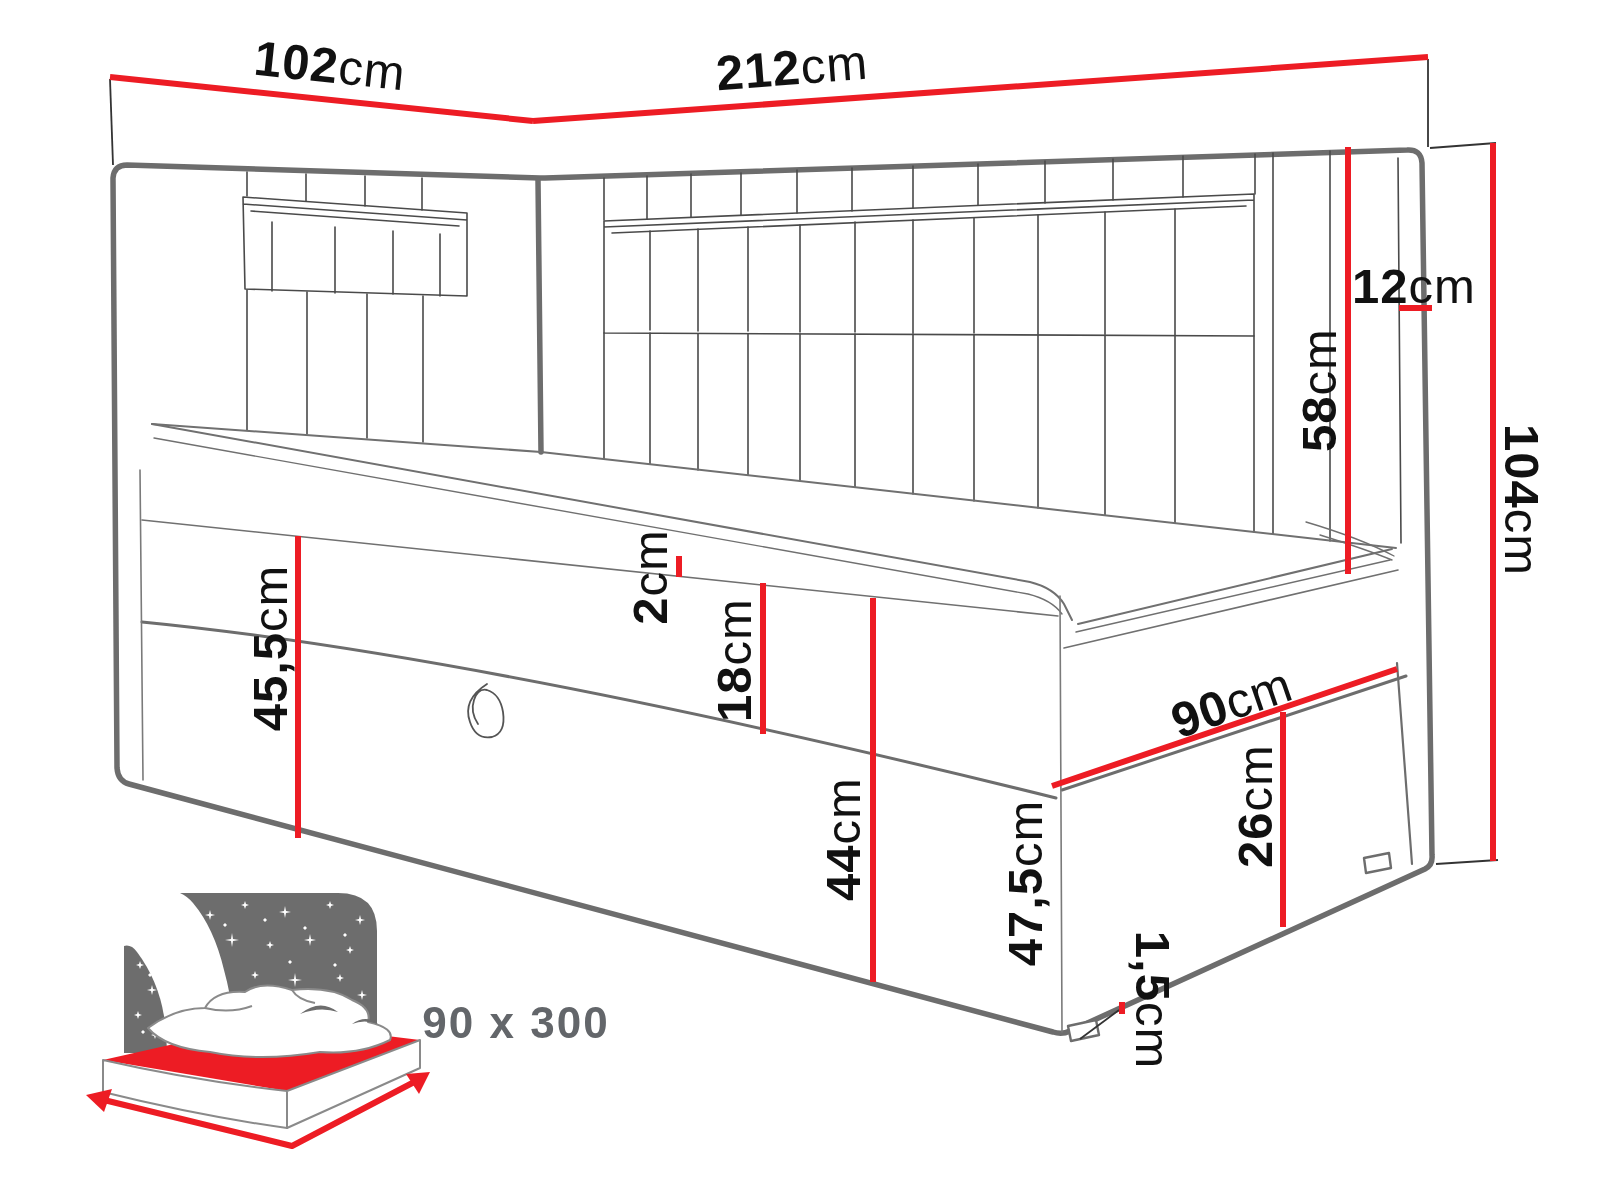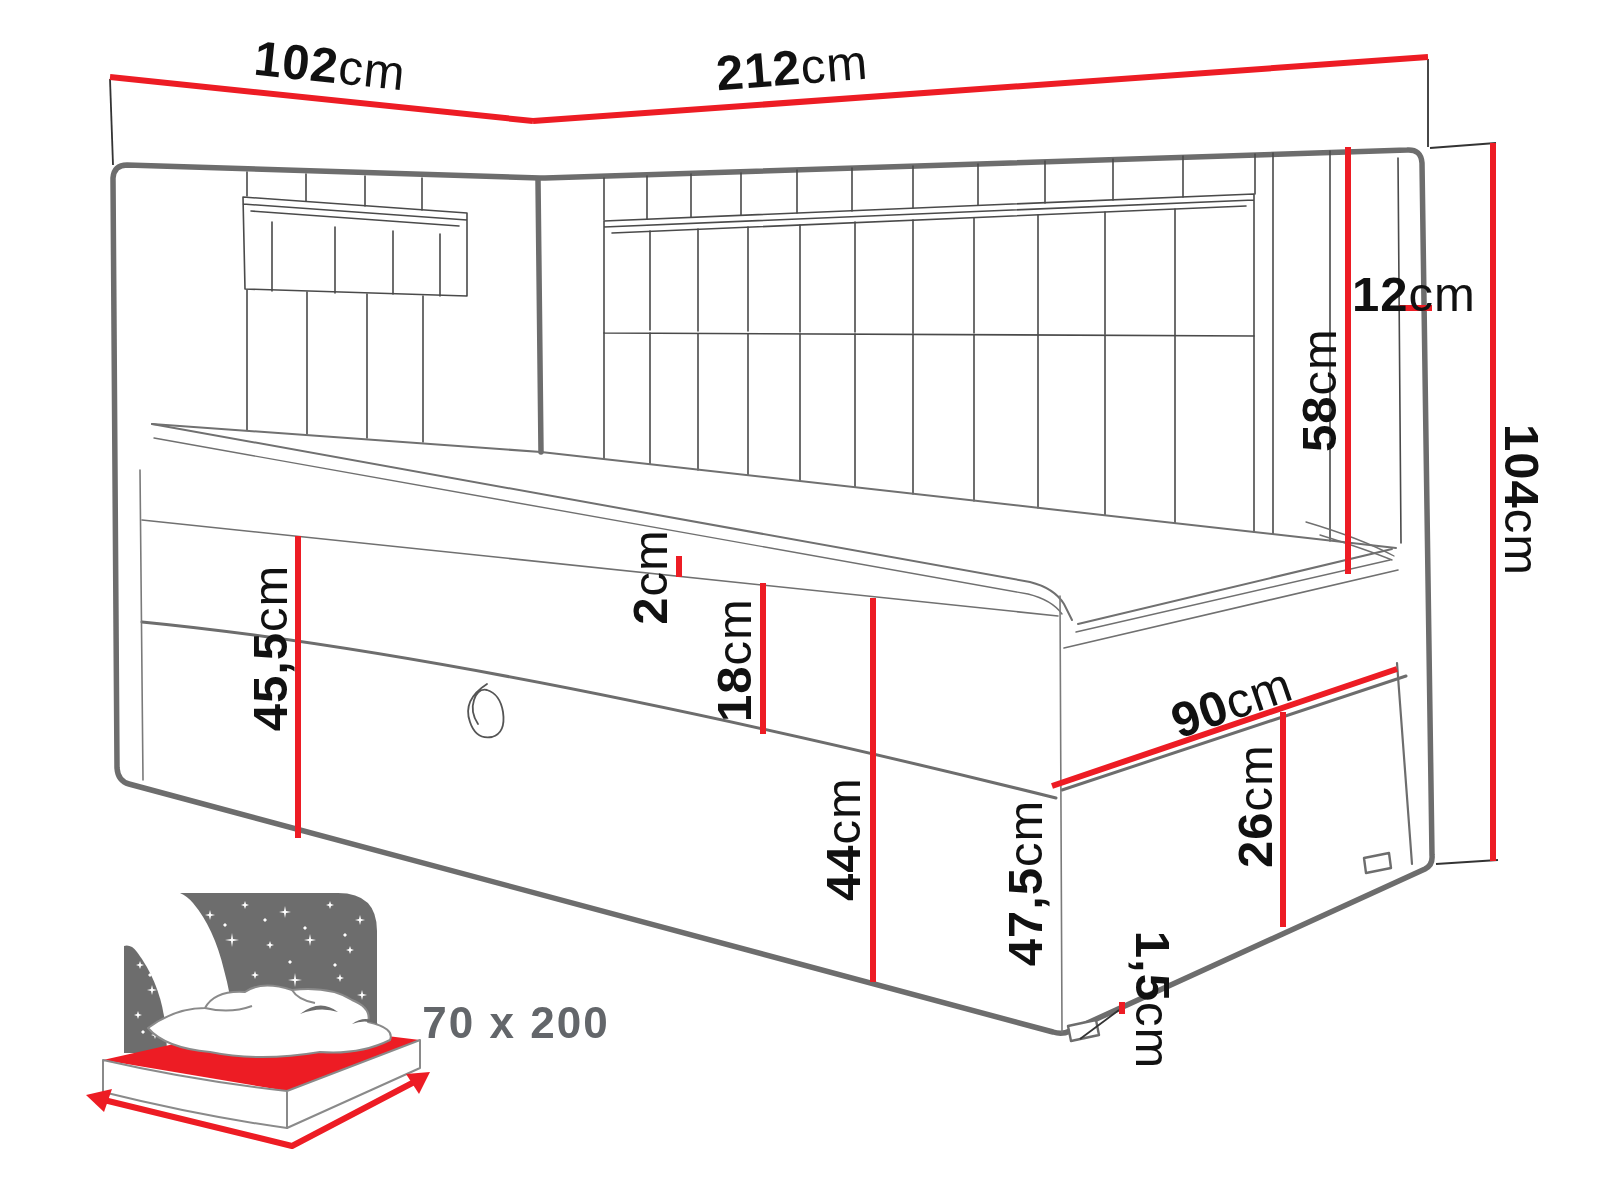--- a/index.html
+++ b/index.html
@@ -159,21 +159,21 @@
 </div>
 
 <div class="dim" style="left:1521px;top:500px;transform:translate(-50%,-50%) rotate(90deg);">
   <b>104</b><span>cm</span>
 </div>
 
 <div class="dim" style="left:1319px;top:390px;transform:translate(-50%,-50%) rotate(-90deg);">
   <b>58</b><span>cm</span>
 </div>
 
-<div class="dim" style="left:1414px;top:294px;transform:translate(-50%,-50%);">
+<div class="dim" style="left:1414px;top:286px;transform:translate(-50%,-50%);">
   <b>12</b><span>cm</span>
 </div>
 
 <div class="dim" style="left:270px;top:648px;transform:translate(-50%,-50%) rotate(-90deg);">
   <b>45,5</b><span>cm</span>
 </div>
 
 <div class="dim" style="left:650px;top:577px;transform:translate(-50%,-50%) rotate(-90deg);">
   <b>2</b><span>cm</span>
 </div>
@@ -195,15 +195,15 @@
 </div>
 
 <div class="dim" style="left:1025px;top:883px;transform:translate(-50%,-50%) rotate(-90deg);">
   <b>47,5</b><span>cm</span>
 </div>
 
 <div class="dim" style="left:1152px;top:1000px;transform:translate(-50%,-50%) rotate(90deg);">
   <b>1,5</b><span>cm</span>
 </div>
 
-<div class="inset-label" style="left:516px;top:1023px;transform:translate(-50%,-50%);">70 x 200</div>
+<div class="inset-label" style="left:516px;top:1023px;transform:translate(-50%,-50%);">90 x 300</div>
 
 </div>
 
 </body></html>

